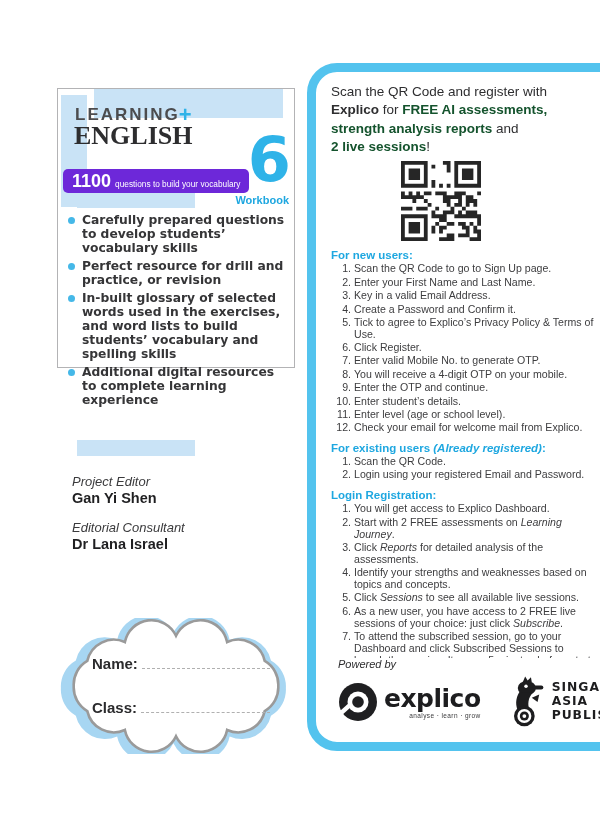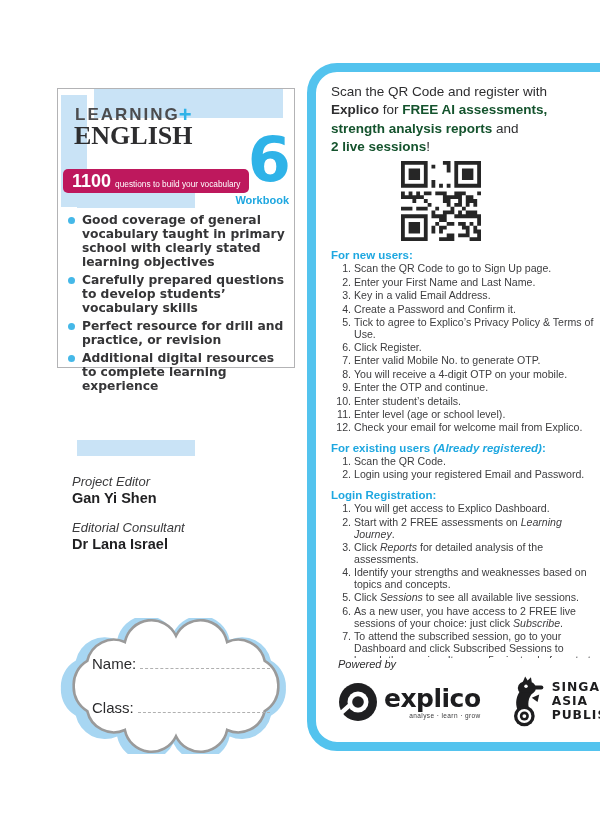--- a/index.html
+++ b/index.html
@@ -19,21 +19,21 @@
   .deco-bottom{left:19px;top:351px;width:118px;height:16px;}
   .brand{position:absolute;left:17px;top:13px;z-index:2;
     font-weight:700;font-size:17px;letter-spacing:2px;color:#4c4c4e;white-space:nowrap;}
   .brand .plus{color:#2fb3e8;font-size:22px;font-weight:800;letter-spacing:0;vertical-align:-2px;margin-left:-1px;}
   .cover-title{position:absolute;left:16px;z-index:2;font-family:"Liberation Serif",serif;
     font-weight:700;font-size:26px;color:#2d2d2f;line-height:1;white-space:nowrap;}
   .title-1{top:34px;}
   .title-2{top:60px;letter-spacing:.5px;}
   .banner{
     position:absolute;left:5px;top:80px;width:186px;height:24px;z-index:3;
-    background:#be185d;border-radius:5px;display:flex;align-items:baseline;
+    background:#6d28d9;border-radius:5px;display:flex;align-items:baseline;
     padding-left:9px;box-sizing:border-box;color:#fff;white-space:nowrap;
   }
   .banner .num{font-size:18px;font-weight:700;line-height:24px;margin-right:4px;}
   .banner .txt{font-size:8.3px;line-height:24px;}
   .level{position:absolute;right:3px;top:40px;z-index:4;
     font-family:"DejaVu Sans",sans-serif;font-weight:700;font-size:62px;line-height:1;color:#2fb3e8;}
   .edition{position:absolute;right:5px;top:105px;z-index:4;
     font-size:11px;font-weight:700;color:#1ea7e0;}
   .features{
     position:absolute;left:8px;top:124px;width:226px;z-index:2;
@@ -48,21 +48,21 @@
   }
   
   #credits{position:absolute;left:72px;top:474px;}
   .credit-role{font-style:italic;font-size:13px;color:#3a3a3c;}
   .credit-name{font-weight:700;font-size:14.5px;color:#1f1f21;margin-top:1px;}
   .credit-block + .credit-block{margin-top:14px;}
   
   #cloud{position:absolute;left:56px;top:618px;width:240px;height:136px;}
   #cloud svg{position:absolute;left:0;top:0;}
   .cloud-row{position:absolute;left:36px;width:178px;display:flex;align-items:flex-end;}
-  .cloud-row .lbl{font-weight:400;font-size:15px;color:#2b2b2d;margin-right:4px;}
+  .cloud-row .lbl{font-weight:700;font-size:15px;color:#2b2b2d;margin-right:4px;}
   .cloud-row .line{flex:1;border-bottom:1.5px dashed #b0b0b0;margin-bottom:3px;height:14px;}
   .row-name{top:36px;}
   .row-class{top:80px;}
   
   #panel{
     position:absolute;left:307px;top:63px;width:352px;height:688px;
     border:9px solid #53c3ee;border-radius:30px;background:#fff;box-sizing:border-box;
   }
   .panel-content{padding:11px 0 0 15px;width:266px;}
   .intro{font-size:13.5px;line-height:1.36;color:#2e2e30;}
@@ -97,23 +97,23 @@
 
   <div class="banner">
     <span class="num">1100</span>
     <span class="txt">questions to build your vocabulary</span>
   </div>
 
   <div class="level">6</div>
   <div class="edition">Workbook</div>
 
   <ul class="features">
-      <li>Good coverage of general vocabulary taught in primary school with clearly stated learning objectives</li>
       <li>Carefully prepared questions to develop students’ vocabulary skills</li>
       <li>Perfect resource for drill and practice, or revision</li>
+      <li>In-built glossary of selected words used in the exercises, and word lists to build students’ vocabulary and spelling skills</li>
       <li>Additional digital resources to complete learning experience</li>
     </ul>
 </div>
 
 <div id="credits">
   <div class="credit-block">
     <div class="credit-role">Project Editor</div>
     <div class="credit-name">Gan Yi Shen</div>
   </div>
   <div class="credit-block">

